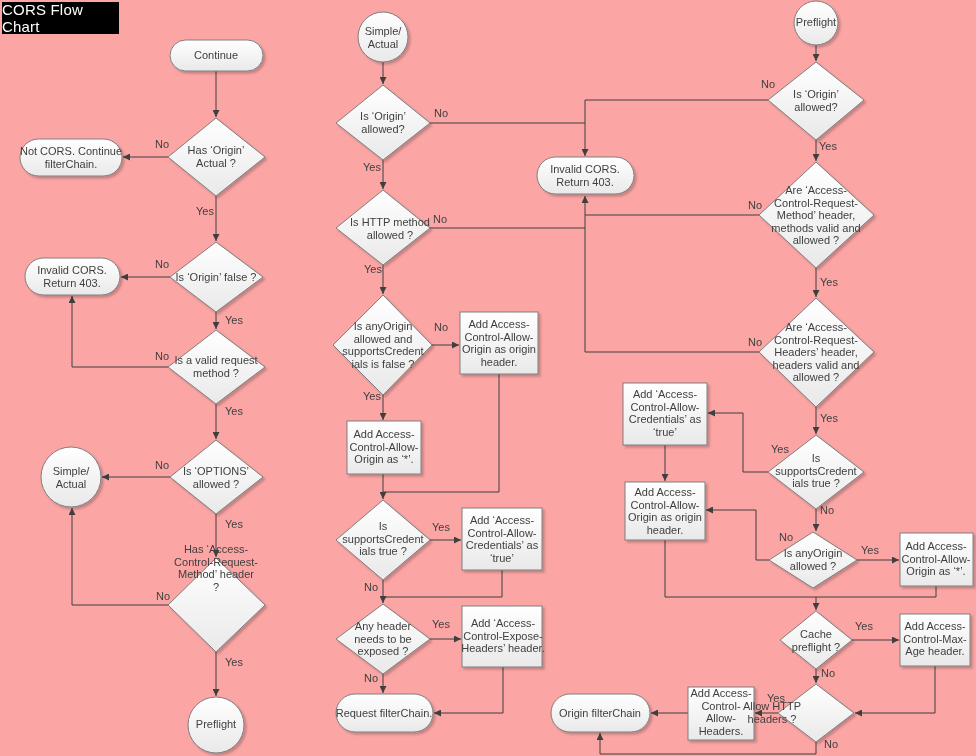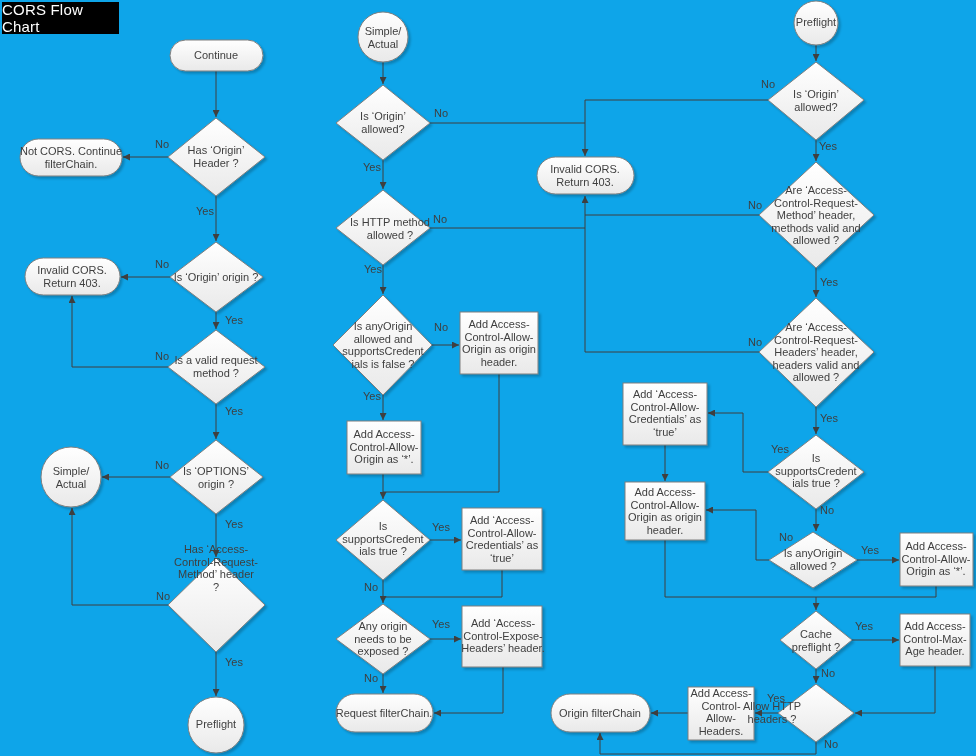--- a/index.html
+++ b/index.html
@@ -1,16 +1,16 @@
 <!DOCTYPE html>
 <html><head>
 <meta charset="utf-8">
 <style>
   html,body{margin:0;padding:0;background:#fff}
-  .stage{position:relative;width:976px;height:756px;overflow:hidden;background:#0ea5e9;
+  .stage{position:relative;width:976px;height:756px;overflow:hidden;background:#fca5a5;
          font-family:"Liberation Sans",sans-serif;}
   .stage svg{position:absolute;left:0;top:0}
   .lbl{position:absolute;transform:translate(-50%,-50%);text-align:center;
        white-space:pre-line;width:max-content;font-size:11px;line-height:12.5px;
        color:#3f3f3f;pointer-events:none}
   .title{position:absolute;left:2px;top:2px;width:117px;height:32px;background:#000;
          color:#fff;display:flex;align-items:center;justify-content:center;
          font-size:15px;letter-spacing:.2px}
   .shape{fill:url(#g);stroke:#7e7e7e;stroke-width:1;filter:url(#ds)}
   .edge{fill:none;stroke:#3f3f3f;stroke-width:1}
@@ -127,30 +127,30 @@
     <rect class="shape" x="900" y="533" width="73" height="53"></rect>
     <rect class="shape" x="900" y="614" width="70" height="52"></rect>
     <rect class="shape" x="688" y="687" width="66" height="53"></rect>
   </g>
 </svg>
 
 <div class="title">CORS Flow Chart</div>
 
 <div class="lbl" style="left:216px;top:55px">Continue</div>
 <div class="lbl" style="left:216px;top:156px">Has ‘Origin’
-Header ?</div>
+Actual ?</div>
 <div class="lbl" style="left:71px;top:157px">Not CORS. Continue
 filterChain.</div>
-<div class="lbl" style="left:216px;top:277px">Is ‘Origin’ origin ?</div>
+<div class="lbl" style="left:216px;top:277px">Is ‘Origin’ false ?</div>
 <div class="lbl" style="left:72px;top:276px">Invalid CORS.
 Return 403.</div>
 <div class="lbl" style="left:216px;top:366px">Is a valid request
 method ?</div>
 <div class="lbl" style="left:216px;top:477px">Is ‘OPTIONS’
-origin ?</div>
+allowed ?</div>
 <div class="lbl" style="left:71px;top:477px">Simple/
 Actual</div>
 <div class="lbl" style="left:216px;top:568px">Has ‘Access-
 Control-Request-
 Method’ header
 ?</div>
 <div class="lbl" style="left:216px;top:724px">Preflight</div>
 
 <div class="lbl" style="left:383px;top:37px">Simple/
 Actual</div>
@@ -169,21 +169,21 @@
 <div class="lbl" style="left:384px;top:447px">Add Access-
 Control-Allow-
 Origin as ‘*’.</div>
 <div class="lbl" style="left:383px;top:539px">Is
 supportsCredent
 ials true ?</div>
 <div class="lbl" style="left:502px;top:539px">Add ‘Access-
 Control-Allow-
 Credentials’ as
 ‘true’</div>
-<div class="lbl" style="left:383px;top:639px">Any origin
+<div class="lbl" style="left:383px;top:639px">Any header
 needs to be
 exposed ?</div>
 <div class="lbl" style="left:503px;top:636px">Add ‘Access-
 Control-Expose-
 Headers’ header.</div>
 <div class="lbl" style="left:384px;top:713px">Request filterChain.</div>
 <div class="lbl" style="left:585px;top:175px">Invalid CORS.
 Return 403.</div>
 
 <div class="lbl" style="left:816px;top:22px">Preflight</div>

